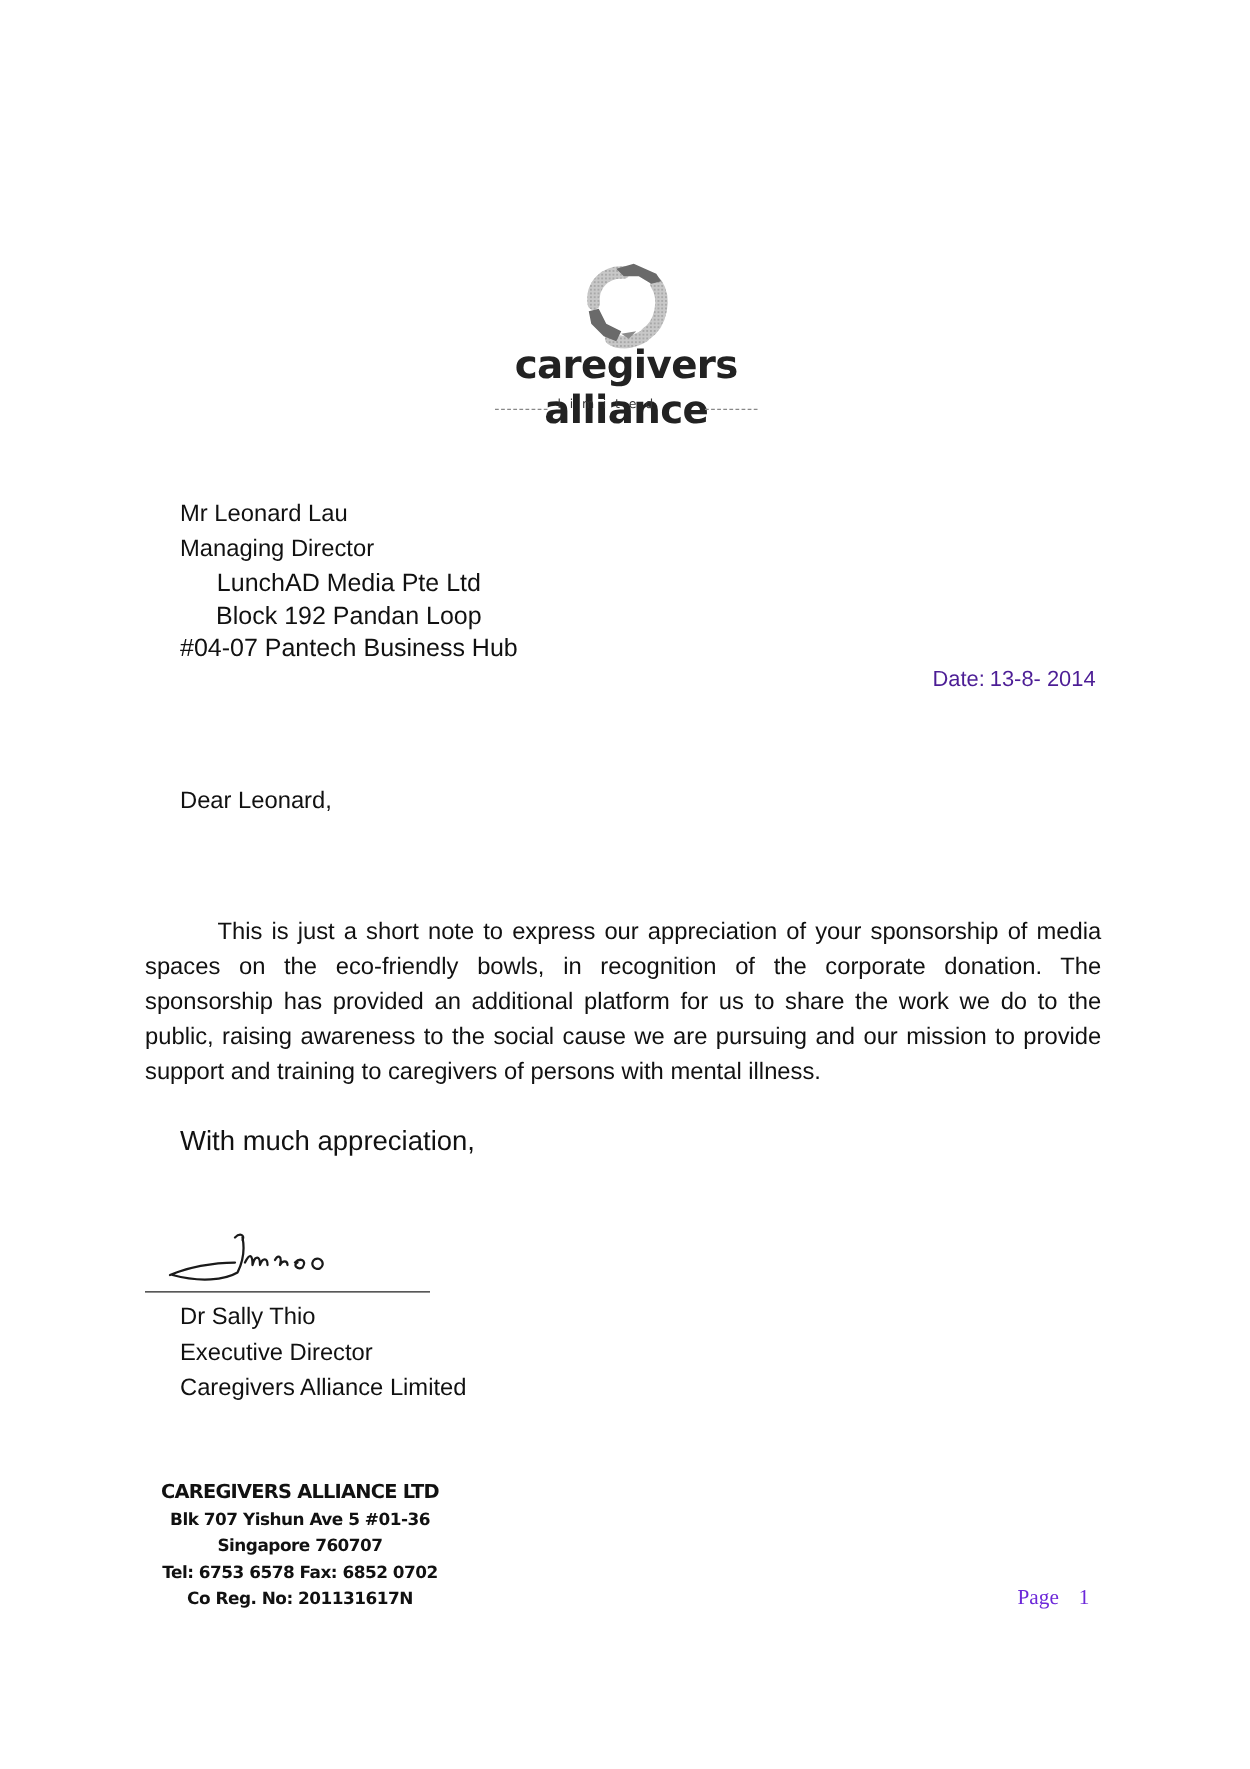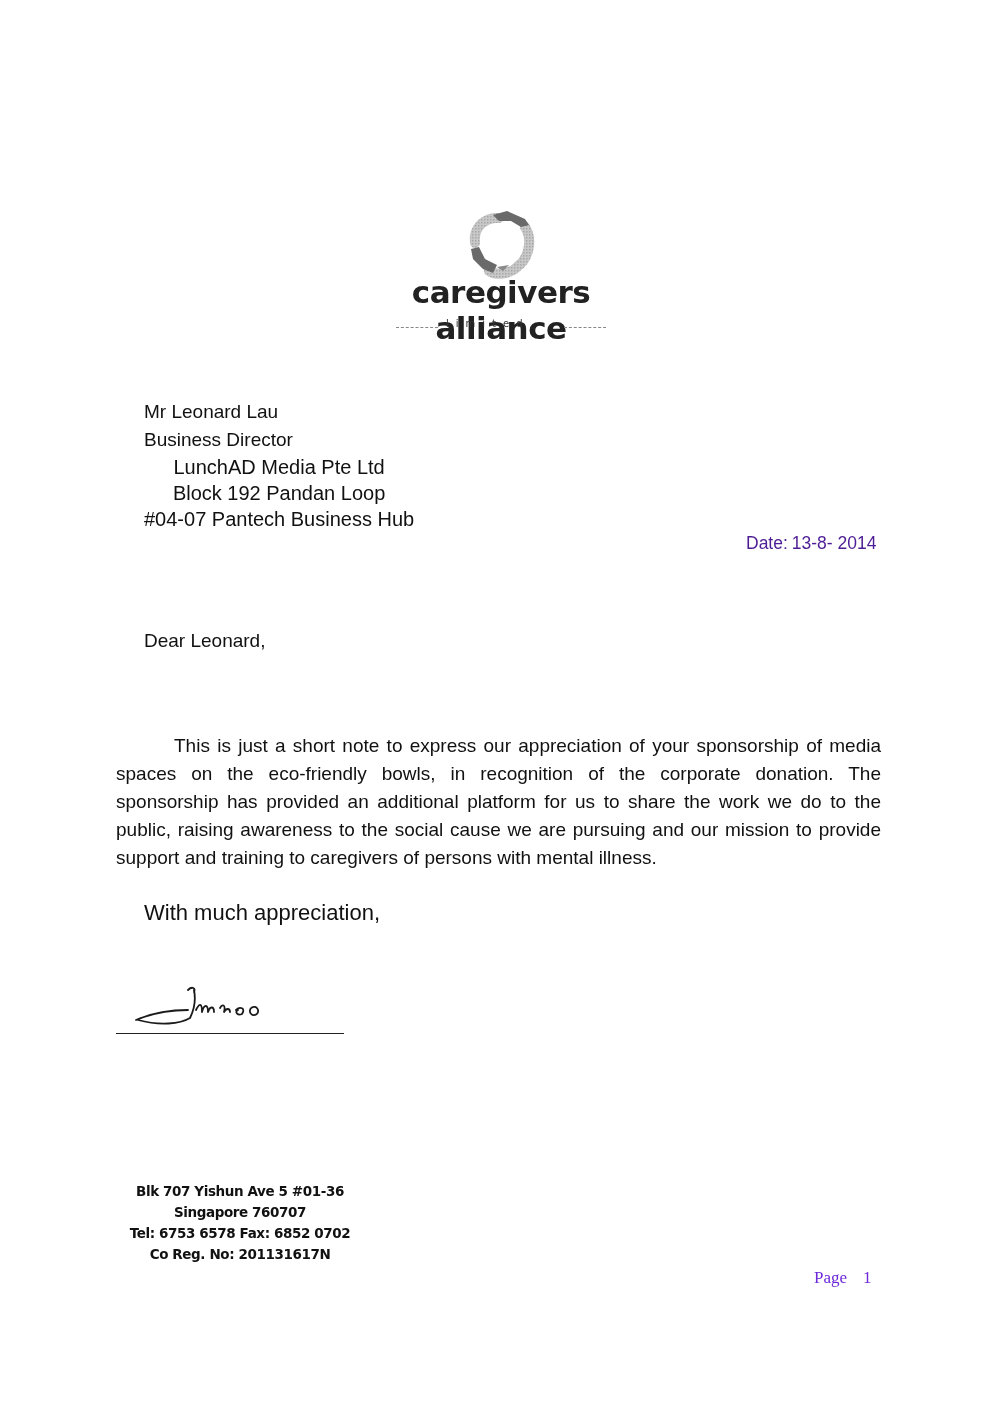--- a/index.html
+++ b/index.html
@@ -76,21 +76,21 @@
   </div>
   <div class="logo-wordmark">caregivers alliance</div>
   <div class="logo-sub">
     <div class="rule left"></div>
     <div class="limited">limited</div>
     <div class="rule right"></div>
   </div>
 
   <div class="recipient sans">
     <span class="line">Mr Leonard Lau</span>
-    <span class="line">Business Director</span>
+    <span class="line">Managing Director</span>
     <span class="line small">LunchAD Media Pte Ltd</span>
     <span class="line small">Block 192 Pandan Loop</span>
     <span class="line small">#04-07 Pantech Business Hub</span>
   </div>
 
   <div class="date sans">
     <span>Date:</span><span>13-8- 2014</span>
   </div>
 
   <div class="salutation sans">Dear Leonard,</div>
@@ -100,22 +100,28 @@
 
   <div class="closing sans">With much appreciation,</div>
 
   <div class="signature">
     <svg width="160" height="50" viewBox="0 0 160 50">
       <path d="M6 40 C20 34 40 30 58 30 M8 40 C30 46 50 44 60 38 C64 30 66 20 64 10 M58 10 C62 6 66 8 64 12 M66 30 C70 22 72 24 72 32 C74 24 78 24 78 32 C80 26 84 26 84 32 M90 28 C92 24 96 24 94 32 C96 28 100 28 100 32 M106 30 C110 26 116 28 112 34 C108 36 104 32 108 30 M120 30 A4 4 0 1 0 128 32 A4 4 0 1 0 120 30" stroke="#1a1a1a" stroke-width="1.8" fill="none" stroke-linecap="round" stroke-linejoin="round"></path>
     </svg>
   </div>
   <div class="sig-line"></div>
 
+  <div class="signer sans">
+    <span class="line">Dr Sally Thio</span>
+    <span class="line">Executive Director</span>
+    <span class="line">Caregivers Alliance Limited</span>
+  </div>
 
   <div class="footer">
+    <span class="org">CAREGIVERS ALLIANCE LTD</span>
     <span class="line">Blk 707 Yishun Ave 5 #01-36</span>
     <span class="line">Singapore 760707</span>
     <span class="line">Tel: 6753 6578 Fax: 6852 0702</span>
     <span class="line">Co Reg. No: 201131617N</span>
   </div>
 
   <div class="page-num">
     <span>Page</span><span class="num">1</span>
   </div>
 

